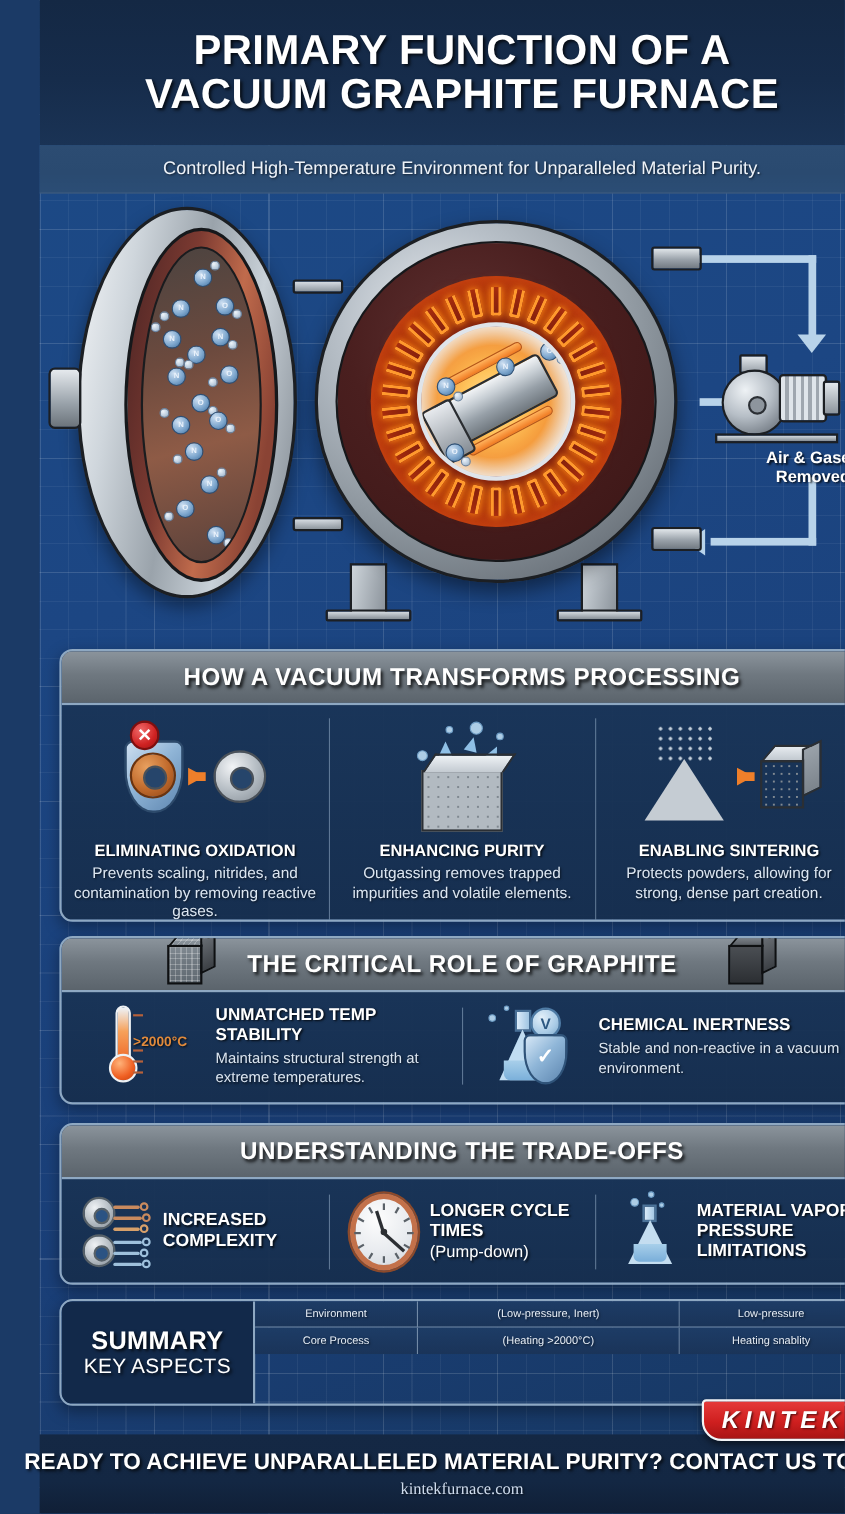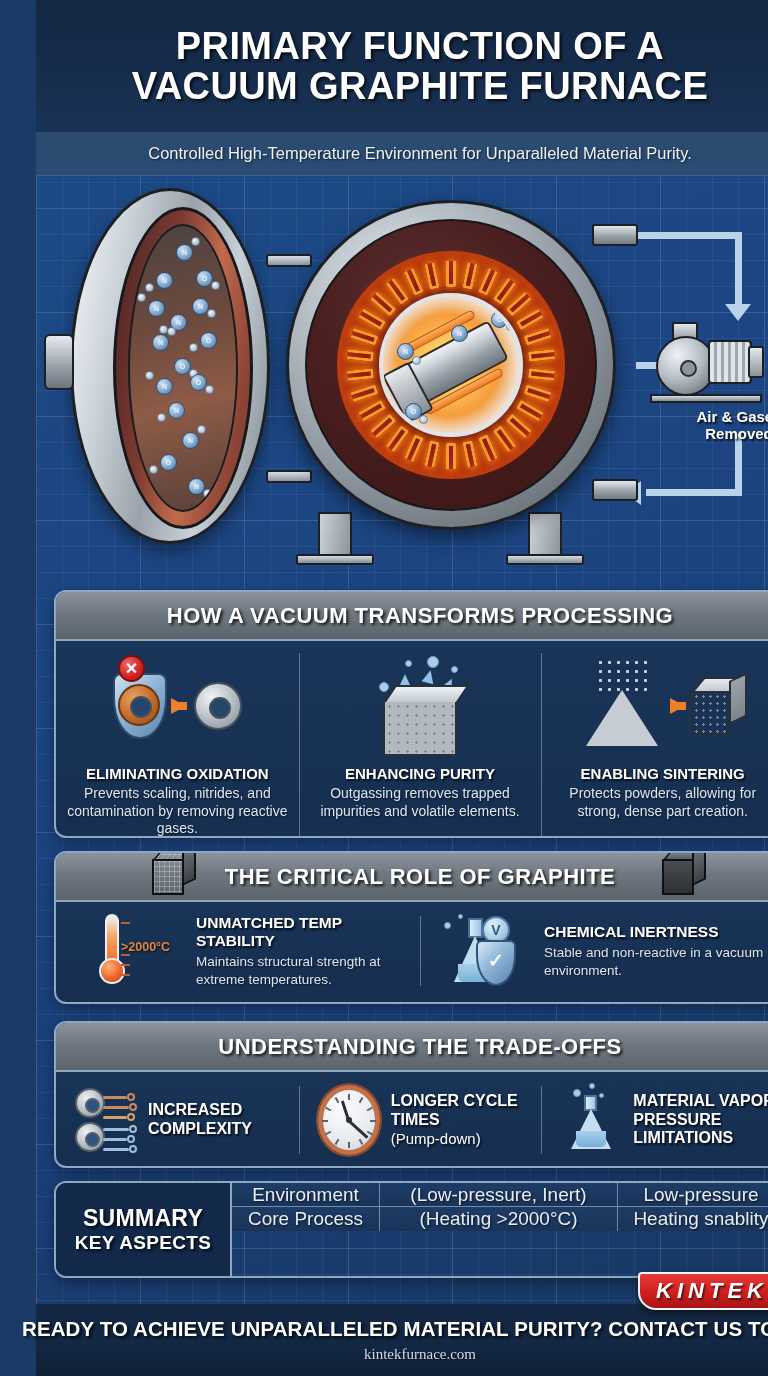--- a/index.html
+++ b/index.html
@@ -454,31 +454,31 @@
     border:2px solid #8ea8c2; border-radius:12px; overflow:hidden;
     display:flex; box-shadow:0 5px 14px rgba(0,0,0,.35);
   }
   .sum-left {
     width:176px; flex:none; background:#12294a;
     display:flex; flex-direction:column; align-items:center; justify-content:center;
     border-right:2px solid #8ea8c2;
   }
   .sum-left .l1 { color:#fff; font-size:23px; font-weight:bold; letter-spacing:.3px;
     text-shadow:2px 2px 3px rgba(0,0,0,.8); }
-  .sum-left .l2 { color:#fff; font-size:19px; font-weight:bold; letter-spacing:.3px;
+  .sum-left .l2 { color:#fff; font-size:19px; font-weight:normal; letter-spacing:.3px;
     text-shadow:2px 2px 3px rgba(0,0,0,.8); }
   .sum-table { flex:1; display:flex; flex-direction:column; }
   .trow { display:flex; }
   .trow.head .tcell {
     background:linear-gradient(180deg,#9aa2aa,#777f87);
     color:#fff; font-weight:bold; font-size:15.5px; text-shadow:1.5px 1.5px 2px rgba(0,0,0,.75);
   }
   .tcell {
     flex:1; height:24px; display:flex; align-items:center; justify-content:center;
-    color:#e7eef6; font-size:19px; border-right:1px solid rgba(200,220,238,.5);
+    color:#e7eef6; font-size:10px; border-right:1px solid rgba(200,220,238,.5);
     border-bottom:1px solid rgba(200,220,238,.5);
     background:linear-gradient(180deg,#1d3c66,#1a3459);
     text-shadow:1px 1px 2px rgba(0,0,0,.6);
     white-space:nowrap; overflow:hidden;
   }
   .tcell:last-child { border-right:none; }
   .trow:last-child .tcell { border-bottom:none; }
   .tcell.c-aspect { flex:0 0 148px; }
   .tcell.c-func { flex:0 0 238px; }
 

